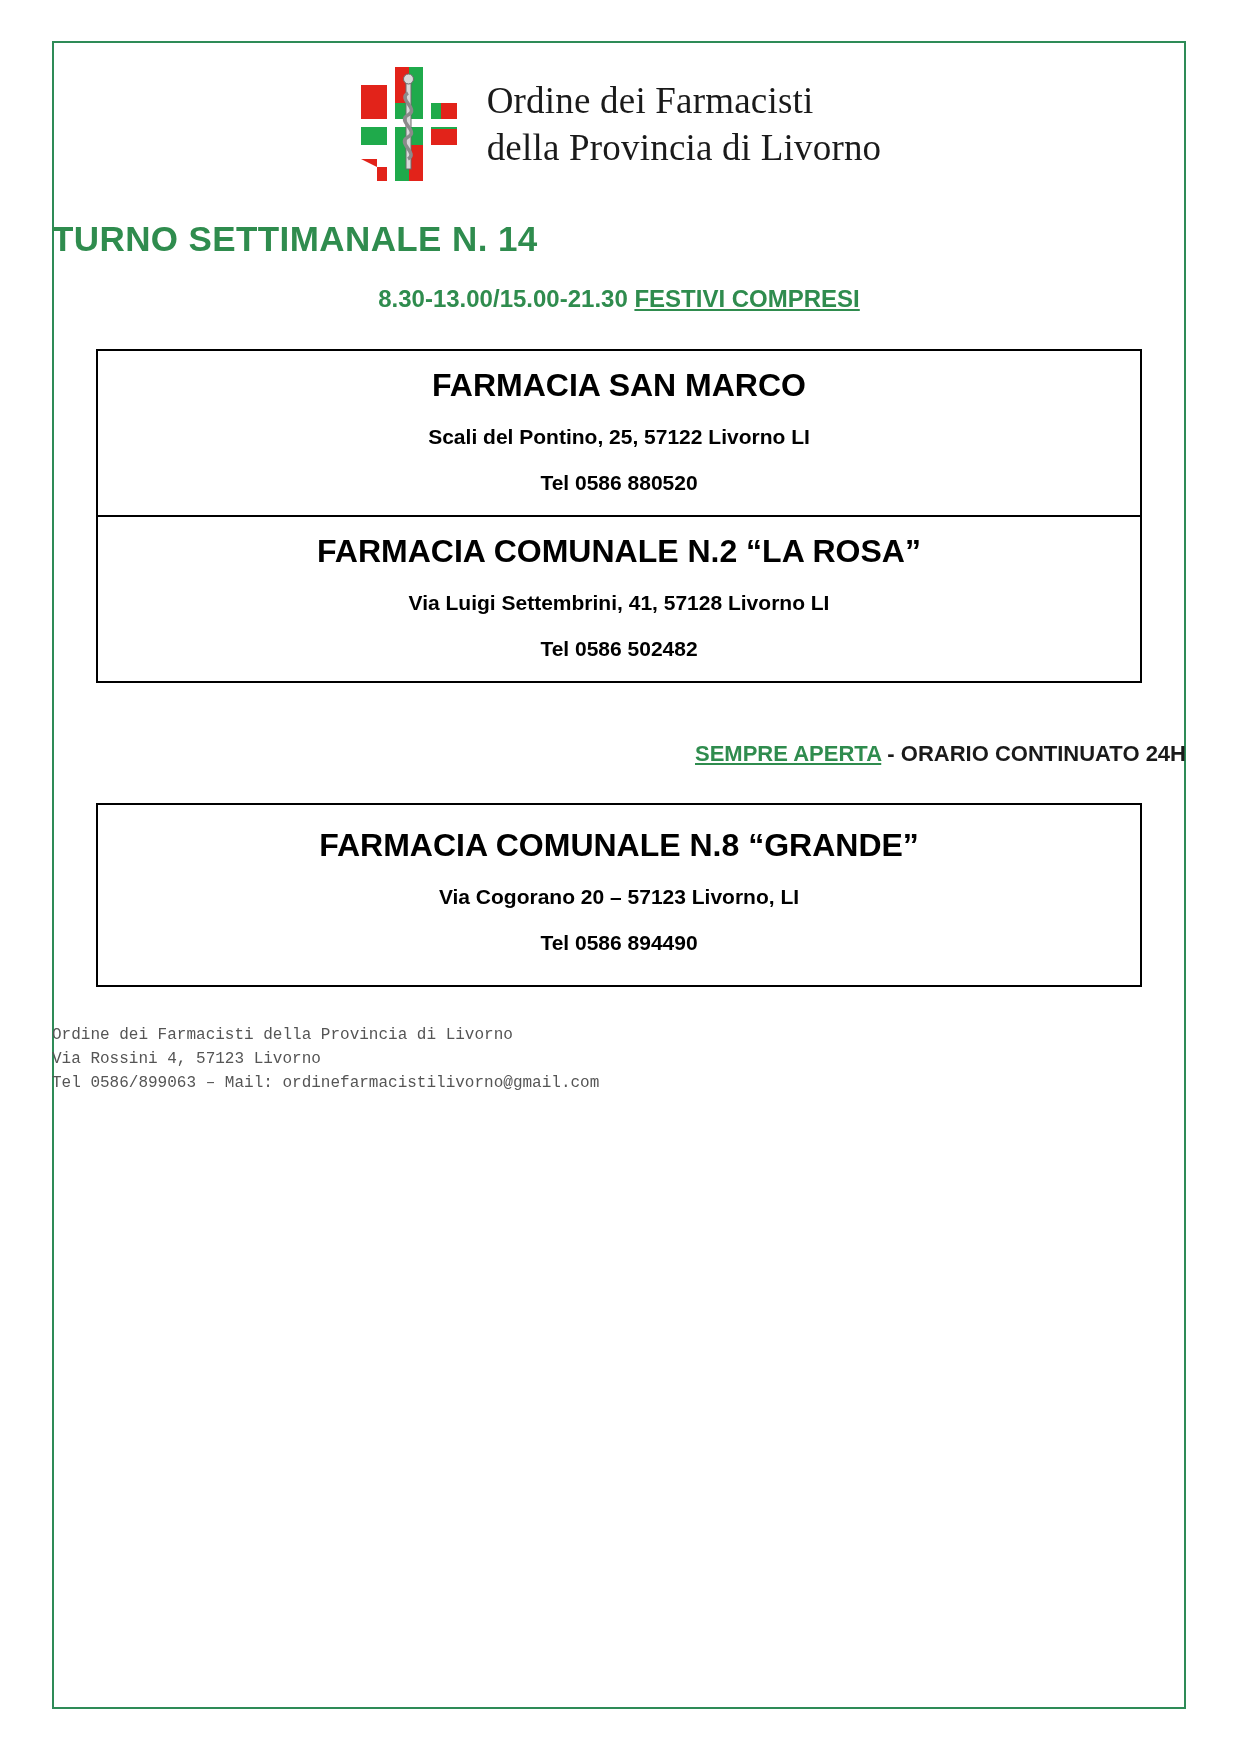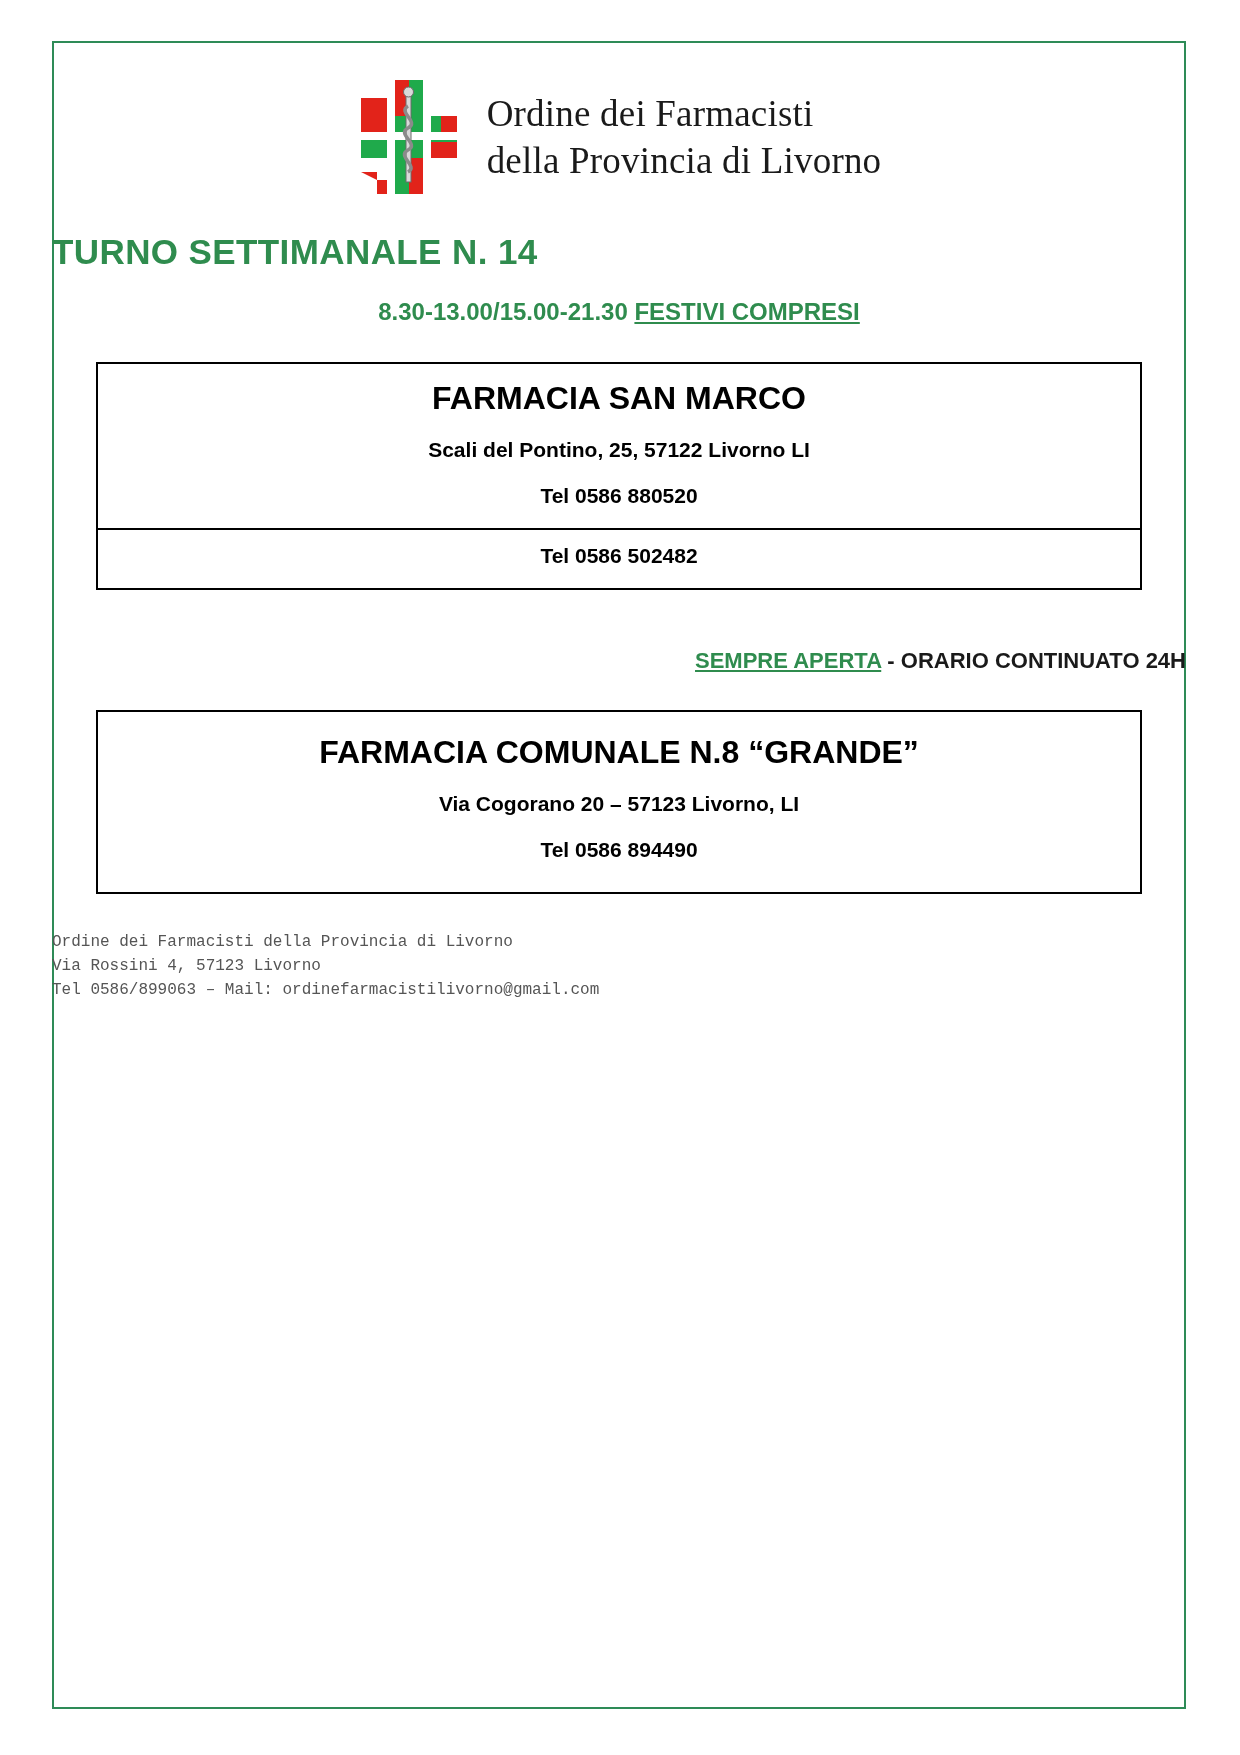--- a/index.html
+++ b/index.html
@@ -24,21 +24,20 @@
     box-sizing: border-box;
   }
   .content {
     position: absolute;
     left: 52px;
     top: 41px;
     width: 1134px;
     height: 1668px;
     box-sizing: border-box;
     padding: 0;
-    margin-top: 13px;
   }
   
   .header {
     display: flex;
     align-items: center;
     justify-content: center;
     gap: 26px;
     padding-top: 22px;
   }
   .logo {
@@ -166,20 +165,22 @@
   <div class="table-block">
 
 
     <div class="pharm-cell">
       <div class="pharm-name">FARMACIA SAN MARCO</div>
       <div class="pharm-addr">Scali del Pontino, 25, 57122 Livorno LI</div>
       <div class="pharm-tel">Tel 0586 880520</div>
     </div>
 
     <div class="pharm-cell">
+      <div class="pharm-name">FARMACIA COMUNALE N.2 “LA ROSA”</div>
+      <div class="pharm-addr">Via Luigi Settembrini, 41, 57128 Livorno LI</div>
       <div class="pharm-tel">Tel 0586 502482</div>
     </div>
 
   </div>
 
   <div class="sempre-aperta">
     <span class="u">SEMPRE APERTA</span><span class="dark"> - ORARIO CONTINUATO 24H</span>
   </div>
 
   <div class="table-block block-24h">

